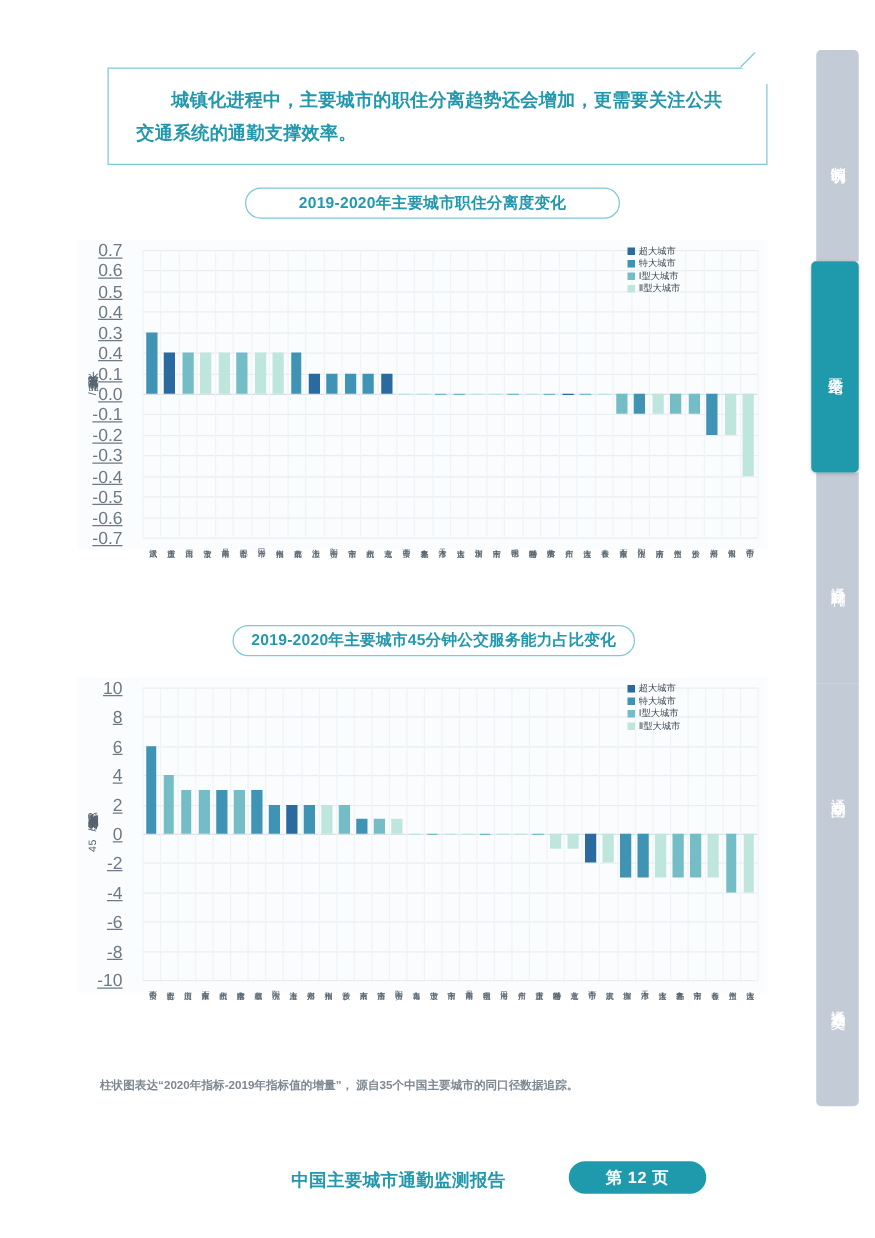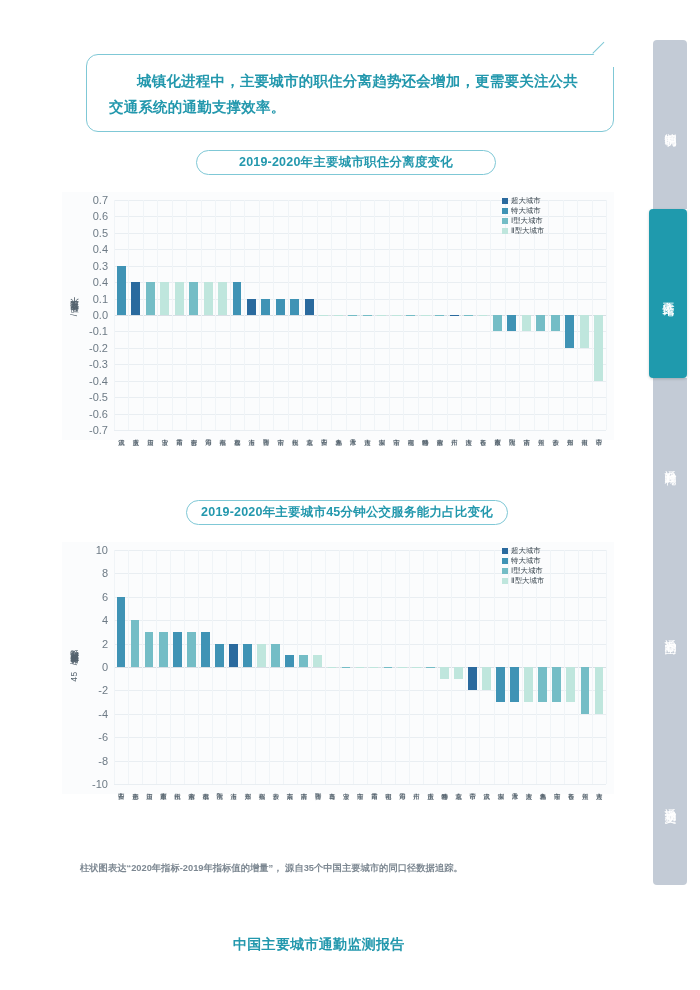--- a/index.html
+++ b/index.html
@@ -48,21 +48,21 @@
     box-shadow: 0 1px 3px rgba(0,0,0,.18);
     z-index: 3;
   }
 
   
   .callout {
     position: absolute;
     left: 86px; top: 54px;
     width: 528px; height: 78px;
     border: 1.6px solid #7fc8d6;
-    border-radius: 12px;
+    border-radius: 0;
     background: #ffffff;
   }
   .callout::after{
     content:"";
     position:absolute; right:-1.6px; top:-1.6px;
     width: 0; height: 0;
     border-left: 14px solid #ffffff;
     border-top: 14px solid #ffffff;
     transform: rotate(0deg);
   }
@@ -120,25 +120,26 @@
     height: 1px; background: #e9eef2;
   }
   .gridline.zero { background: #d8dfe5; }
   .vgrid {
     position: absolute; top: 0; bottom: 0;
     width: 1px; background: #f0f4f7;
   }
   .ytick {
     position: absolute;
     right: 100%;
-    margin-right: 6px;
+    margin-right: 16px;
     transform: translateY(-50%);
-    font-size: 11px;
+    font-size: 14px;
     color: #6d7a85;
     white-space: nowrap;
+    text-decoration: underline;
   }
   .yaxis-title {
     position: absolute;
     left: 6px;
     top: 50%;
     transform: translateY(-50%) rotate(180deg);
     writing-mode: vertical-rl;
     font-size: 8.5px;
     color: #55636e;
     white-space: nowrap;
@@ -531,20 +532,21 @@
         </div>
       </div>
   </div>
 
   <div class="footnote">
     <div>柱状图表达“2020年指标-2019年指标值的增量”， 源自35个中国主要城市的同口径数据追踪。</div>
   </div>
 
   <div class="footer-band"></div>
   <div class="footer-title">中国主要城市通勤监测报告</div>
+  <div class="page-pill">第 12 页</div>
 
   <div class="sidebar">
       <div class="sb-item first">
         <span>编制说明</span>
       </div>
       <div class="sb-item active">
         <span>主要结论</span>
       </div>
       <div class="sb-item">
         <span>通勤时耗</span>

